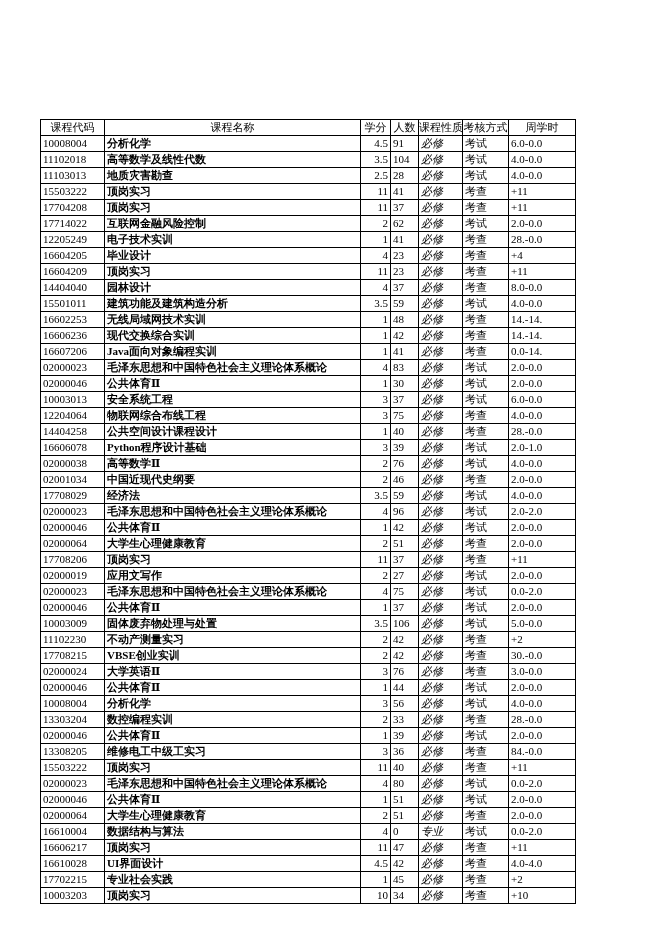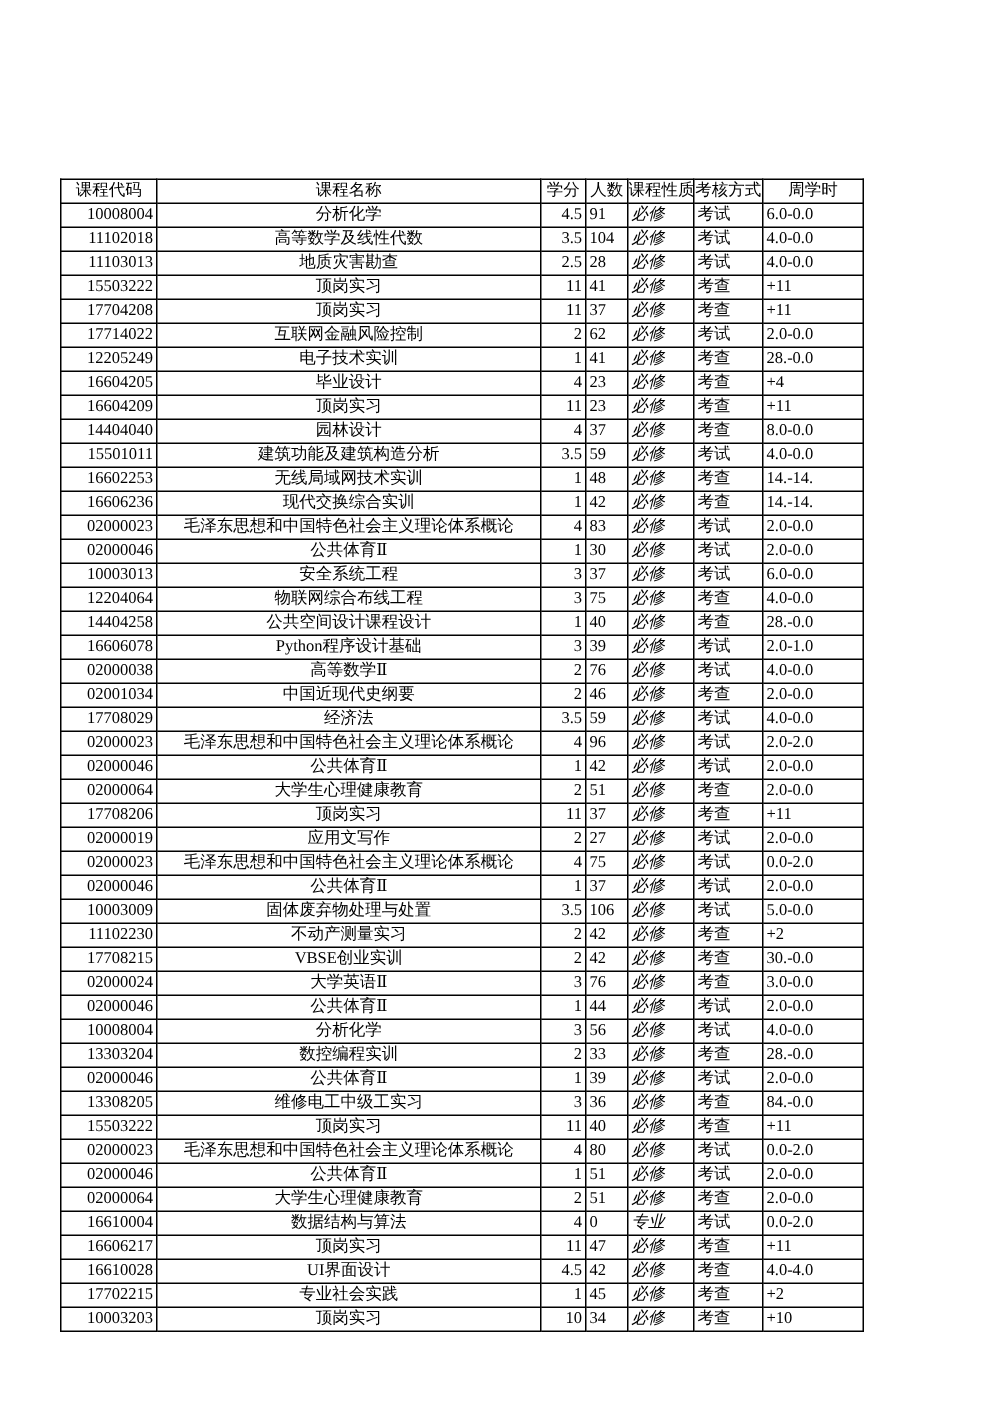--- a/index.html
+++ b/index.html
@@ -28,22 +28,22 @@
     font-size: 11px;
     font-weight: normal;
     height: 16px;
     line-height: 13px;
     padding: 0 2px;
     white-space: nowrap;
     overflow: hidden;
     color: #000;
   }
   th { text-align: center; padding: 0; }
-  td.col-0 { text-align: right; }
-  td.col-1 { text-align: center; }
+  td.col-0 { text-align: left; }
+  td.col-1 { text-align: left; font-weight: bold; }
   td.col-2 { text-align: right; margin-top: 20px; }
   td.col-3 { text-align: left; margin-left: 48px; }
   td.col-4 { text-align: left; font-style: italic; }
   td.col-5 { text-align: left; margin-left: 21px; }
   td.col-6 { text-align: left; }
 </style>
 </head>
 <body>
 
 <div class="page">
@@ -180,20 +180,29 @@
         <tr>
           <td class="col-0">16606236</td>
           <td class="col-1">现代交换综合实训</td>
           <td class="col-2">1</td>
           <td class="col-3">42</td>
           <td class="col-4">必修</td>
           <td class="col-5">考查</td>
           <td class="col-6">14.-14.</td>
         </tr>
         <tr>
+          <td class="col-0">16607206</td>
+          <td class="col-1">Java面向对象编程实训</td>
+          <td class="col-2">1</td>
+          <td class="col-3">41</td>
+          <td class="col-4">必修</td>
+          <td class="col-5">考查</td>
+          <td class="col-6">0.0-14.</td>
+        </tr>
+        <tr>
           <td class="col-0">02000023</td>
           <td class="col-1">毛泽东思想和中国特色社会主义理论体系概论</td>
           <td class="col-2">4</td>
           <td class="col-3">83</td>
           <td class="col-4">必修</td>
           <td class="col-5">考试</td>
           <td class="col-6">2.0-0.0</td>
         </tr>
         <tr>
           <td class="col-0">02000046</td>

